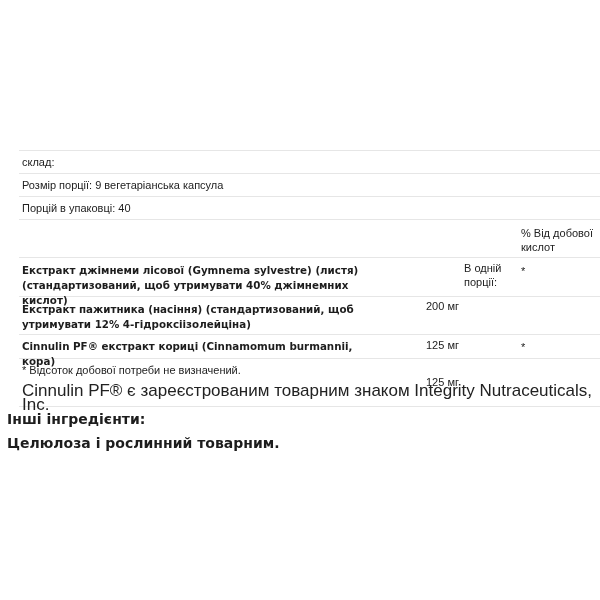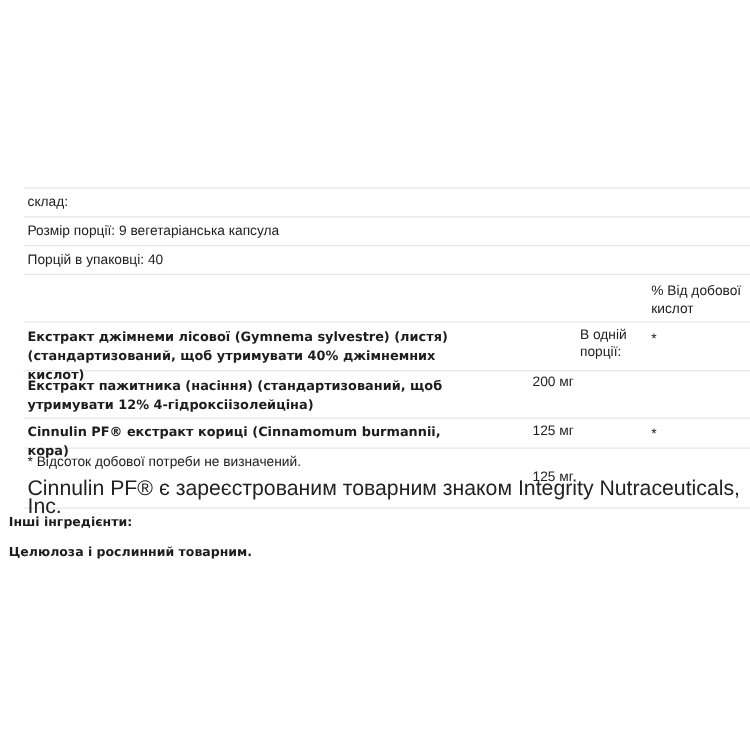--- a/index.html
+++ b/index.html
@@ -19,21 +19,21 @@
                 font-size: 10.3px; line-height: 15px; padding-right: 8px; color: #1d1d1d; }
     .tr .amt { padding-top: 1px; }
     .tr .dv { padding-top: 1px; padding-left: 2px; }
     .tr.r1 { height: 39px; box-sizing: border-box; }
     .tr.r2 { height: 38px; box-sizing: border-box; }
     .tr.r3 { height: 24px; box-sizing: border-box; padding-top: 4px; }
     .note { border-top: 1px solid #e6e6e6; font-size: 11px; line-height: 14px; padding: 4px 0 0 3px; height: 24px; box-sizing: border-box; }
     .note2 { font-size: 17px; line-height: 14px; padding: 2px 0 0 3px; height: 24px; box-sizing: border-box; }
     .end-line { border-top: 1px solid #e6e6e6; }
     .other { position: absolute; left: 7px; top: 412px; font-family: "DejaVu Sans", sans-serif;
-             font-weight: bold; font-size: 10px; color: #1d1d1d; }
+             font-weight: bold; font-size: 14px; color: #1d1d1d; }
     .other div { height: 24px; line-height: 14px; }
   </style>
 </head>
 <body>
 
 <div class="panel">
   <div class="row simple">склад:</div>
   <div class="row simple">Розмір порції: 9 вегетаріанська капсула</div>
   <div class="row simple">Порцій в упаковці: 40</div>
 

